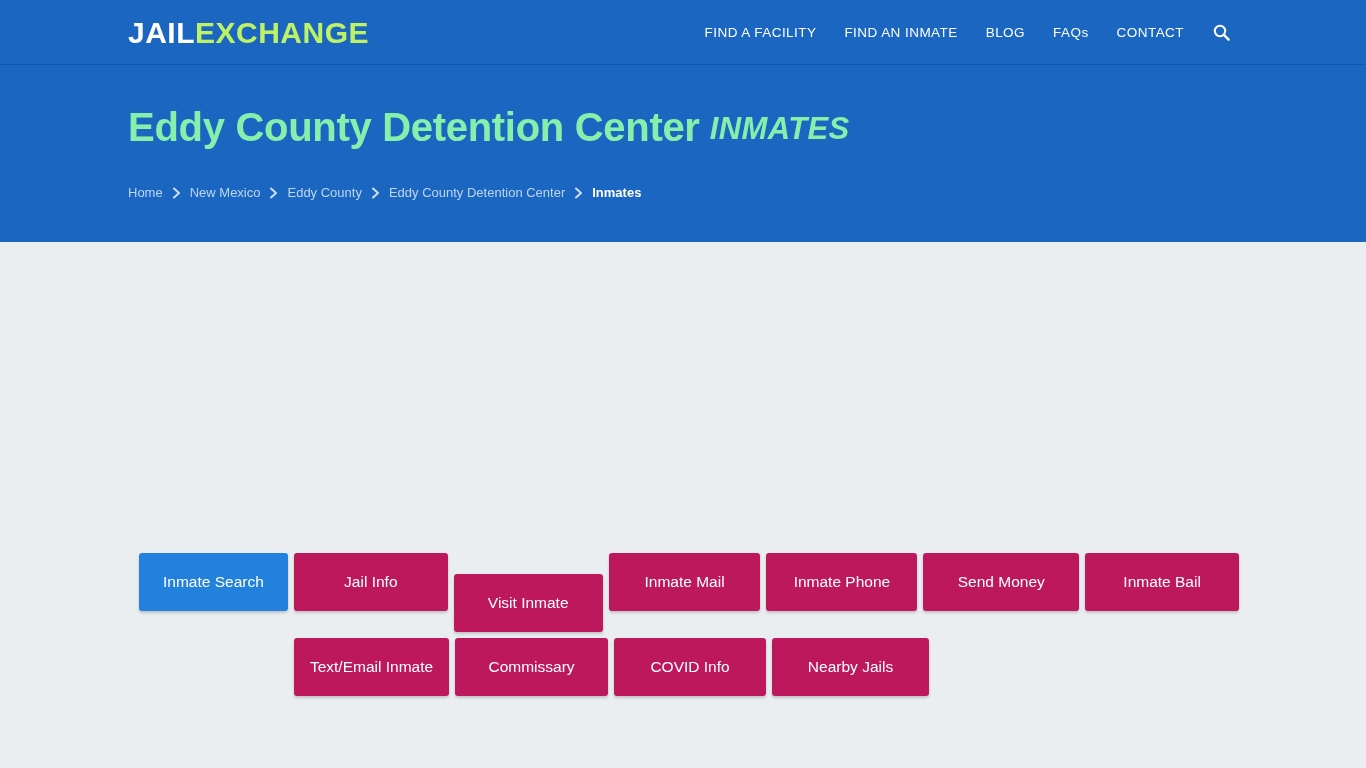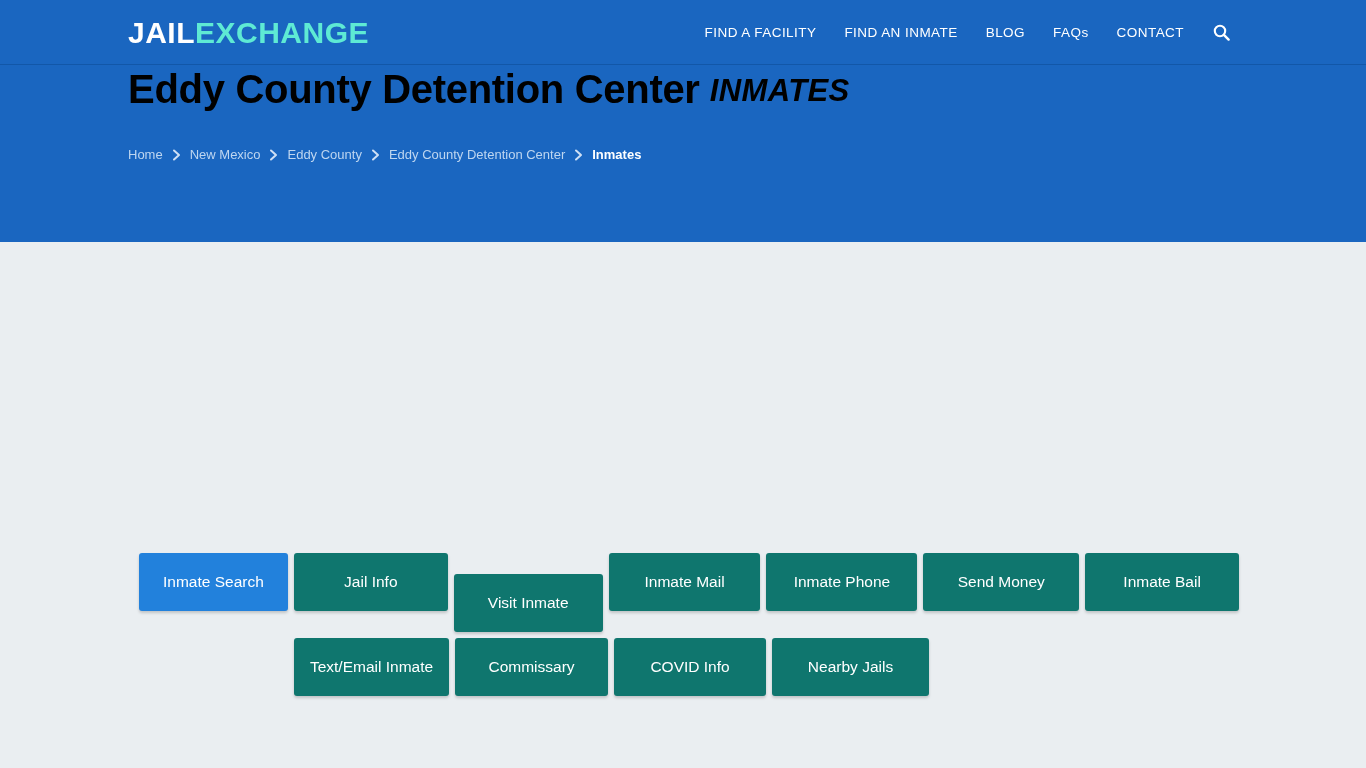--- a/index.html
+++ b/index.html
@@ -33,21 +33,21 @@
     left: 128px;
     top: 17px;
     font-size: 30px;
     font-weight: bold;
     letter-spacing: 0.5px;
     line-height: 32px;
     white-space: nowrap;
     font-family: "Liberation Sans", sans-serif;
   }
   .brand .jail { color: #ffffff; }
-  .brand .exchange { color: #5eead4; text-align: right; }
+  .brand .exchange { color: #bef264; text-align: right; }
 
   .mainnav {
     position: absolute;
     right: 128px;
     top: 0;
     height: 65px;
     display: flex;
     align-items: flex-end;
     gap: 0;
   }
@@ -83,21 +83,22 @@
   }
 
   .hero-inner {
     position: absolute;
     left: 128px;
     top: 0;
     width: 1110px;
   }
 
   .page-title {
-    color: #000000;
+    margin-top: 38px;
+    color: #86efac;
     font-size: 40px;
     font-weight: bold;
     line-height: 48px;
     letter-spacing: -0.3px;
     white-space: nowrap;
   }
   .page-title .suffix {
     font-style: italic;
     font-size: 31px;
     font-weight: bold;
@@ -165,21 +166,21 @@
 
   .tab-btn {
     height: 58px;
     border: none;
     border-radius: 3px;
     color: #ffffff;
     font-family: "Liberation Sans", sans-serif;
     font-size: 15.5px;
     line-height: 58px;
     text-align: center;
-    background: #0f766e;
+    background: #be185d;
     box-shadow: 0 2px 3px rgba(0,0,0,0.18);
     cursor: pointer;
     padding: 0 14px;
     white-space: nowrap;
     display: block;
     text-decoration: none;
   }
   .tab-btn.active {
     background: #2281dc;
   }

